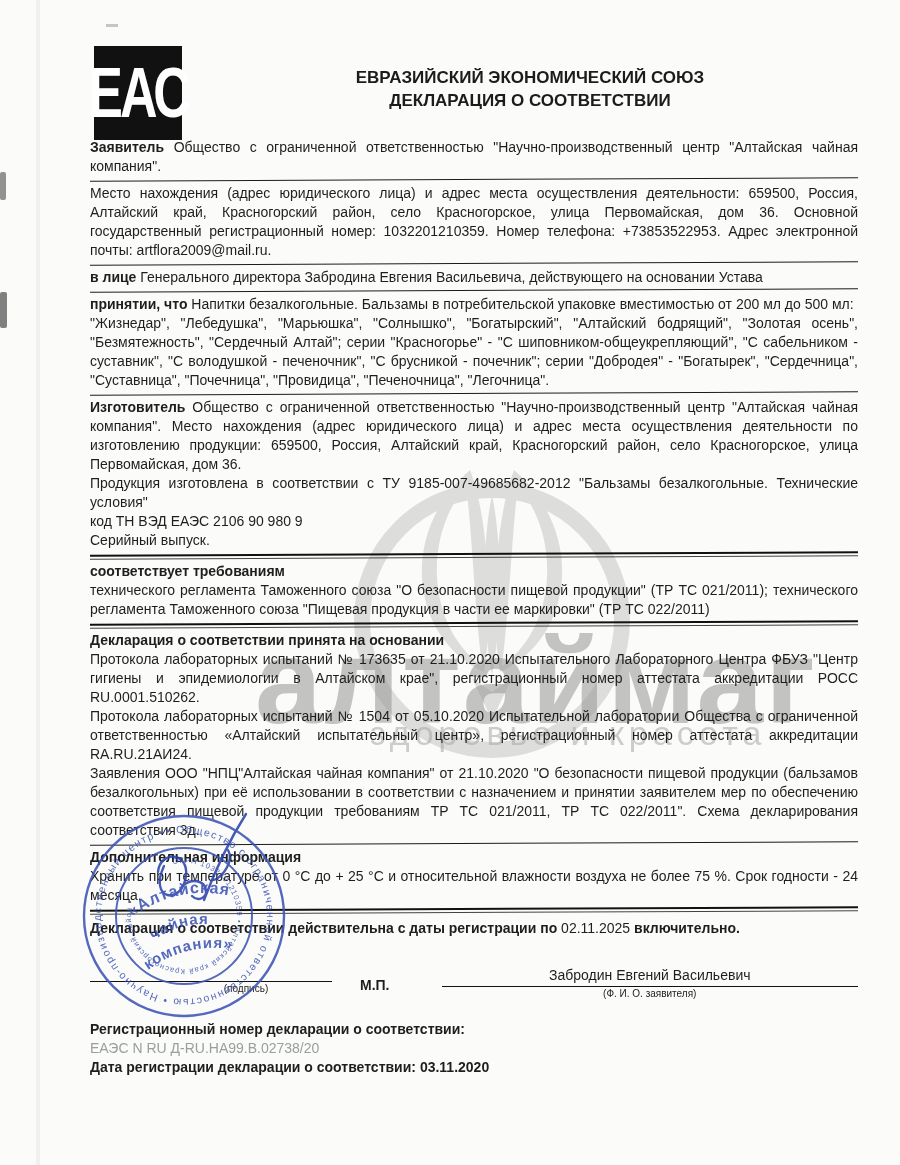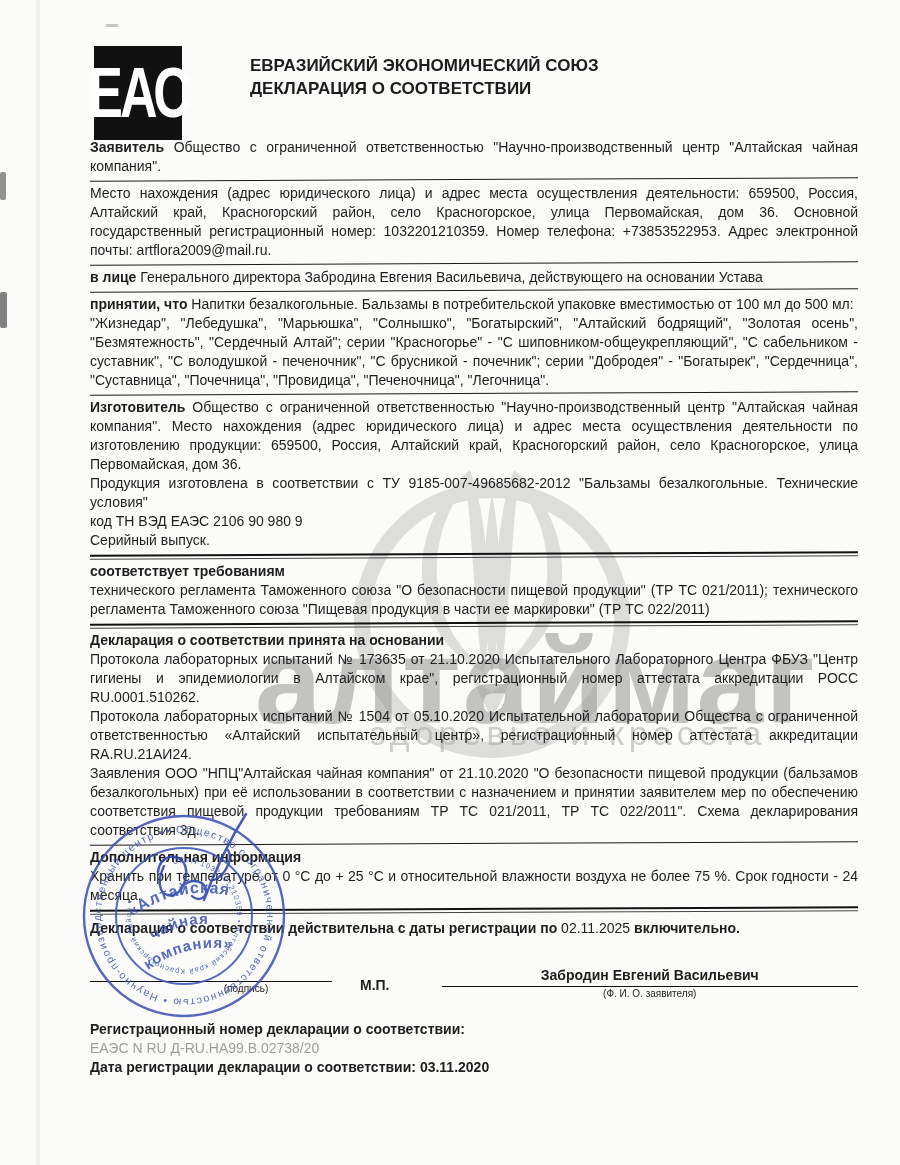--- a/index.html
+++ b/index.html
@@ -14,21 +14,21 @@
   .edge-mark2{position:absolute;left:0;top:292px;width:7px;height:36px;background:#2e2e2e;
               opacity:.6;border-radius:2px;z-index:5;}
   .edge-mark3{position:absolute;left:106px;top:24px;width:12px;height:3px;background:#777;
               opacity:.4;z-index:5;}
   
   .eac-logo{position:absolute;left:94px;top:46px;width:88px;height:94px;background:#111;
             display:flex;align-items:center;justify-content:center;z-index:2;}
   .eac-logo span{color:#fff;font-weight:bold;font-size:52px;letter-spacing:-3px;
                  transform:scaleY(1.35);display:inline-block;}
   
-  .doc-header{position:absolute;left:250px;top:54px;width:560px;text-align:left;
+  .doc-header{position:absolute;left:250px;top:66px;width:560px;text-align:center;
               font-weight:bold;font-size:17px;line-height:23px;color:#1c1c1c;z-index:2;}
   
   .wm-emblem{position:absolute;left:332px;top:420px;z-index:0;opacity:.30;}
   .wm-brand{position:absolute;left:255px;top:612px;font-size:120px;font-weight:bold;
             color:rgba(150,150,150,.55);letter-spacing:2px;white-space:nowrap;z-index:0;}
   .wm-tagline{position:absolute;left:370px;top:714px;font-size:34px;
               color:rgba(165,165,165,.55);letter-spacing:5px;white-space:nowrap;z-index:0;}
   
   .body{position:absolute;left:90px;top:138px;width:768px;z-index:1;color:#1e1e1e;
         font-size:14px;line-height:19px;text-align:justify;}
@@ -43,21 +43,21 @@
   .validity{font-weight:bold;margin-top:6px !important;}
   .validity .date{font-weight:400;}
   
   .sigrow{display:flex;align-items:flex-start;margin-top:26px;}
   .sig-left{width:242px;padding-top:17px;}
   .sig-line{border-top:1.5px solid #111;height:0;}
   .cap{font-size:10px;line-height:13px;text-align:center;color:#222;}
   .sig-left .cap{padding-left:70px;}
   .mp{font-weight:bold;margin:12px 16px 0 28px;}
   .sig-right{flex:1;text-align:center;margin-left:36px;padding-top:2px;}
-  .sig-right .name{margin-bottom:1px;text-align:center;font-weight:bold;}
+  .sig-right .name{margin-bottom:1px;text-align:center;}
   
   .reg{margin-top:20px;}
   .reg-number{font-weight:400;}
   
   .stamp{position:absolute;left:56px;top:788px;z-index:3;opacity:.88;}
 </style>
 </head>
 <body>
 
 <div class="page">
@@ -96,21 +96,21 @@
 
     <p><b class="b">Заявитель</b> <span>Общество с ограниченной ответственностью "Научно-производственный центр "Алтайская чайная компания".</span></p>
     <hr class="rule thin">
 
     <p>Место нахождения (адрес юридического лица) и адрес места осуществления деятельности: 659500, Россия, Алтайский край, Красногорский район, село Красногорское, улица Первомайская, дом 36. Основной государственный регистрационный номер: 1032201210359. Номер телефона: +73853522953. Адрес электронной почты: artflora2009@mail.ru.</p>
     <hr class="rule thin">
 
     <p><b class="b">в лице</b> <span>Генерального директора Забродина Евгения Васильевича, действующего на основании Устава</span></p>
     <hr class="rule thin">
 
-    <p><b class="b">принятии, что</b> <span>Напитки безалкогольные. Бальзамы  в потребительской упаковке вместимостью от 100 мл до 500 мл:</span></p>
+    <p><b class="b">принятии, что</b> <span>Напитки безалкогольные. Бальзамы  в потребительской упаковке вместимостью от 200 мл до 500 мл:</span></p>
     <p>"Жизнедар", "Лебедушка", "Марьюшка", "Солнышко", "Богатырский", "Алтайский бодрящий", "Золотая осень", "Безмятежность", "Сердечный Алтай"; серии "Красногорье" - "С шиповником-общеукрепляющий", "С сабельником - суставник", "С володушкой - печеночник", "С брусникой - почечник"; серии "Добродея" - "Богатырек", "Сердечница", "Суставница", "Почечница", "Провидица", "Печеночница", "Легочница".</p>
     <hr class="rule thin">
 
     <p><b class="b">Изготовитель</b> <span>Общество с ограниченной ответственностью "Научно-производственный центр "Алтайская чайная компания". Место нахождения (адрес юридического лица) и адрес места осуществления деятельности по изготовлению продукции: 659500, Россия, Алтайский край, Красногорский район, село Красногорское, улица Первомайская, дом 36.</span></p>
     <p>Продукция изготовлена в соответствии с ТУ 9185-007-49685682-2012 "Бальзамы безалкогольные. Технические условия"</p>
     <p>код ТН ВЭД ЕАЭС 2106 90 980 9</p>
     <p>Серийный выпуск.</p>
     <hr class="rule double">
 
     <p class="b">соответствует требованиям</p>

